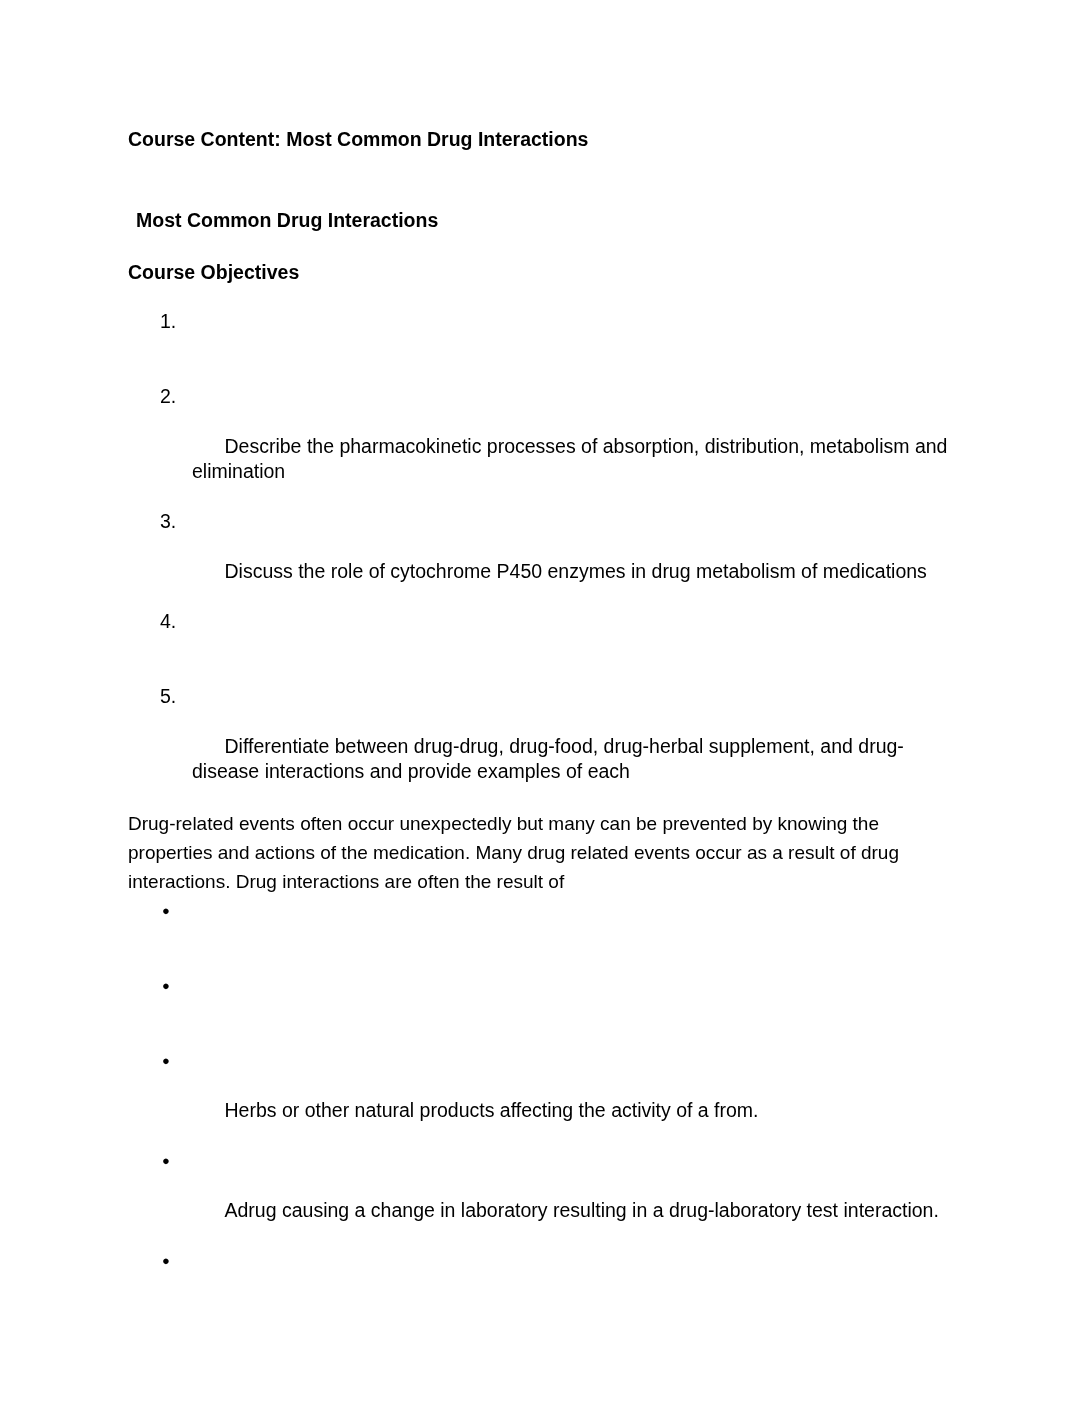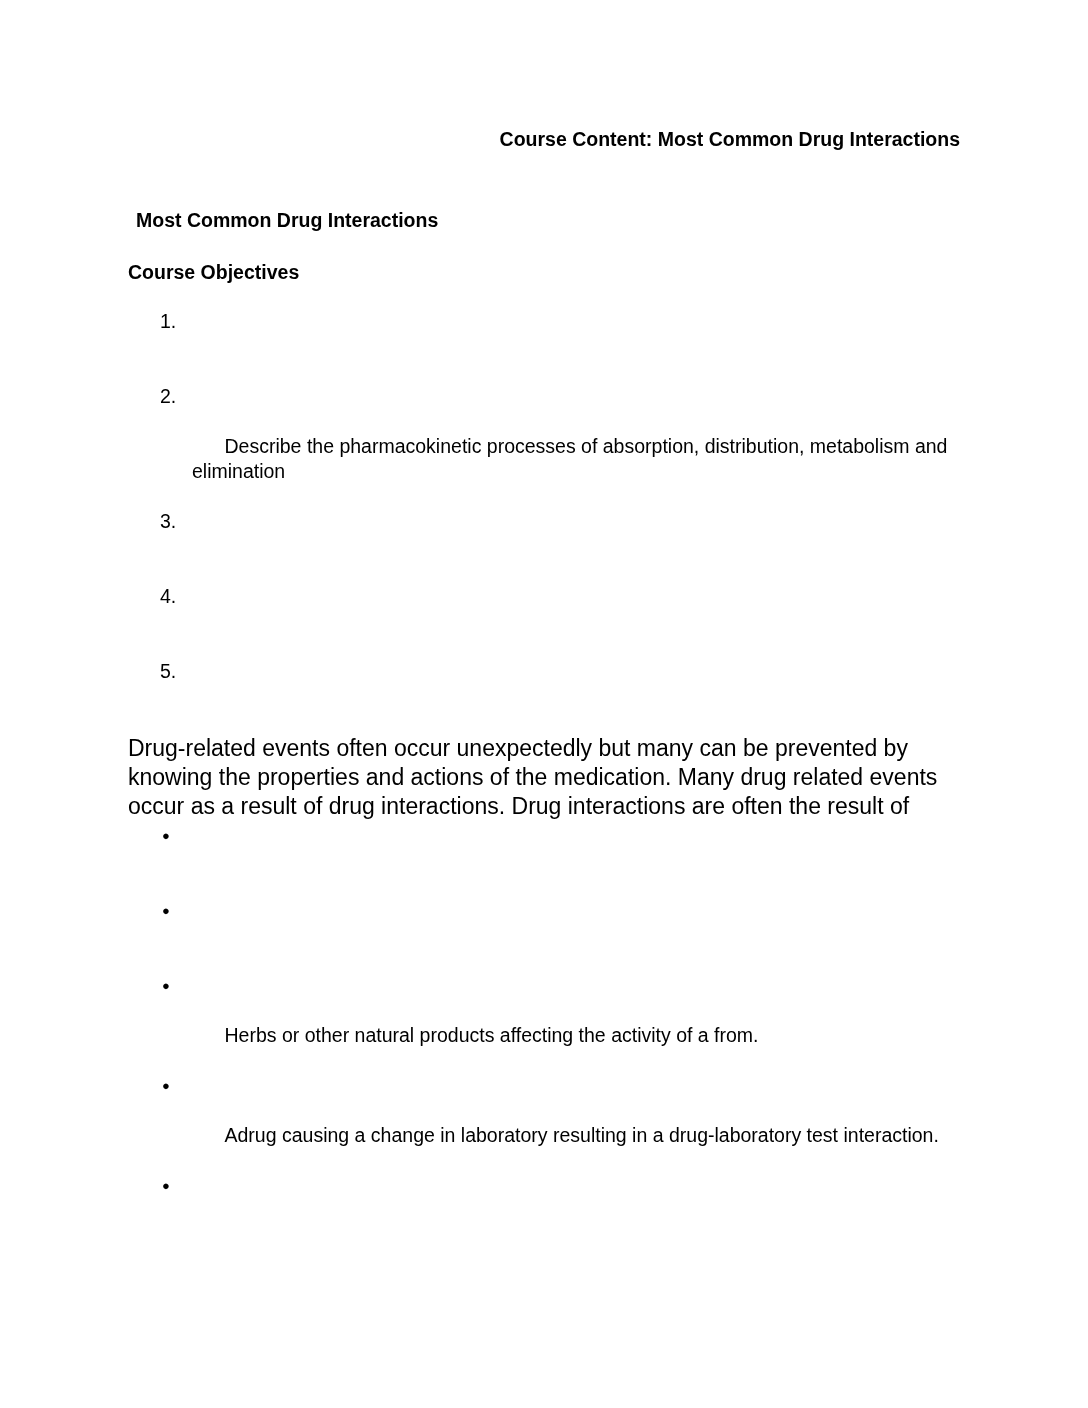--- a/index.html
+++ b/index.html
@@ -17,26 +17,26 @@
     padding: 125px 128px 0 128px;
     overflow: hidden;
     background: #ffffff;
   }
   .heading {
     font-size: 19.5px;
     font-weight: bold;
     line-height: 29px;
     white-space: pre-wrap;
   }
-  .doc-title        { margin: 0 0 52px 0; text-align: right; }
+  .doc-title        { margin: 0 0 52px 0; }
   .section-heading  { margin: 0 0 23px 8px; }
   .objectives-heading { margin: 0 0 22px 0; }
 
   .para {
-    font-size: 23px;
+    font-size: 19px;
     line-height: 29px;
     margin: 0;
     white-space: pre-wrap;
   }
   .intro-para        { margin: 0; }
 
   .list { margin: 0; padding: 0; }
   .olist { margin: 0 0 0 0; }
   .blist { margin: 2px 0 23px 0; }
   .list-item {
@@ -74,26 +74,28 @@
   <div class="list olist">
     <div class="list-item">
       <span class="num-marker">1.</span>
     </div>
     <div class="list-item">
       <span class="num-marker">2.</span>
       <span>Describe the pharmacokinetic processes of absorption, distribution, metabolism and elimination</span>
     </div>
     <div class="list-item">
       <span class="num-marker">3.</span>
+      <span>Discuss the role of cytochrome P450 enzymes in drug metabolism of medications</span>
     </div>
     <div class="list-item">
       <span class="num-marker">4.</span>
     </div>
     <div class="list-item">
       <span class="num-marker">5.</span>
+      <span>Differentiate between drug-drug, drug-food, drug-herbal supplement, and drug-disease interactions and provide examples of each</span>
     </div>
   </div>
 
   <p class="para intro-para">Drug-related events often occur unexpectedly but many can be prevented by knowing the properties and actions of the medication. Many drug related events occur as a result of drug interactions. Drug interactions are often the result of</p>
 
   <div class="list blist">
     <div class="list-item">
       <span class="bullet-marker">●</span>
     </div>
     <div class="list-item">

